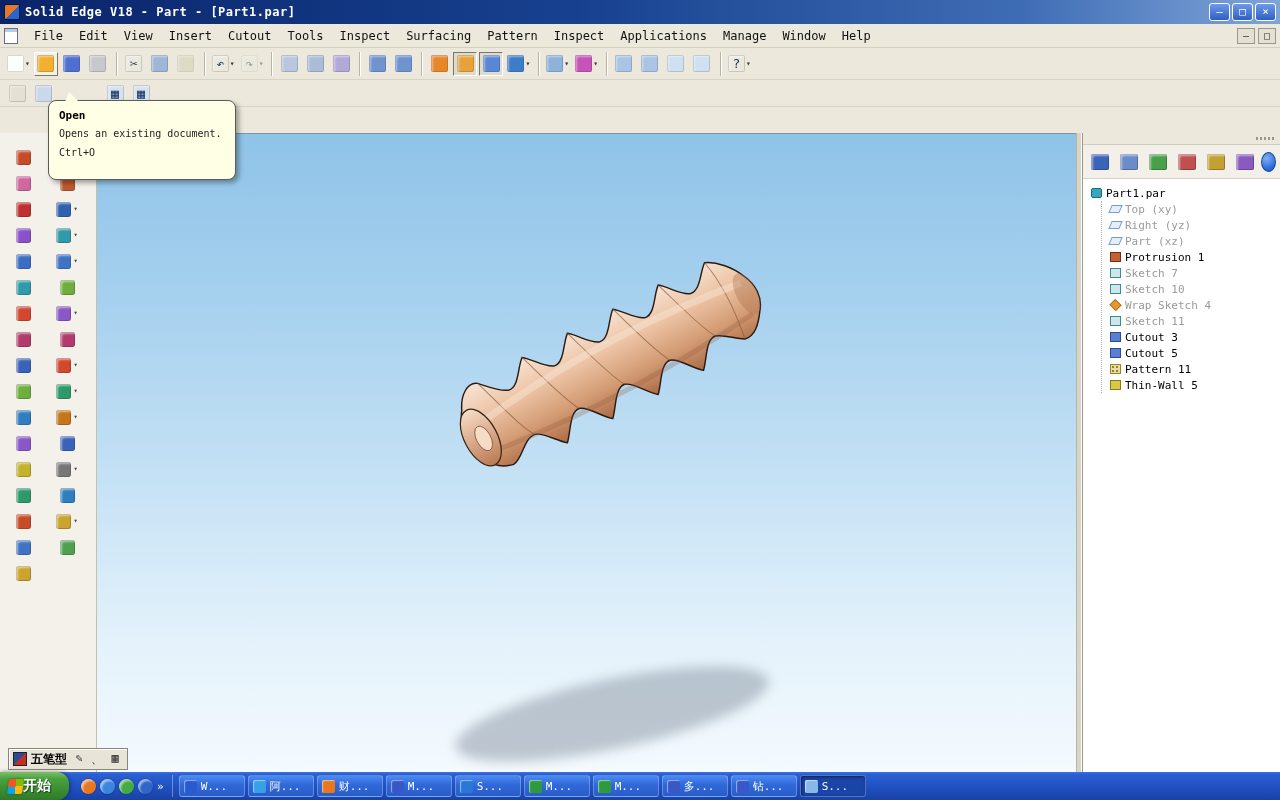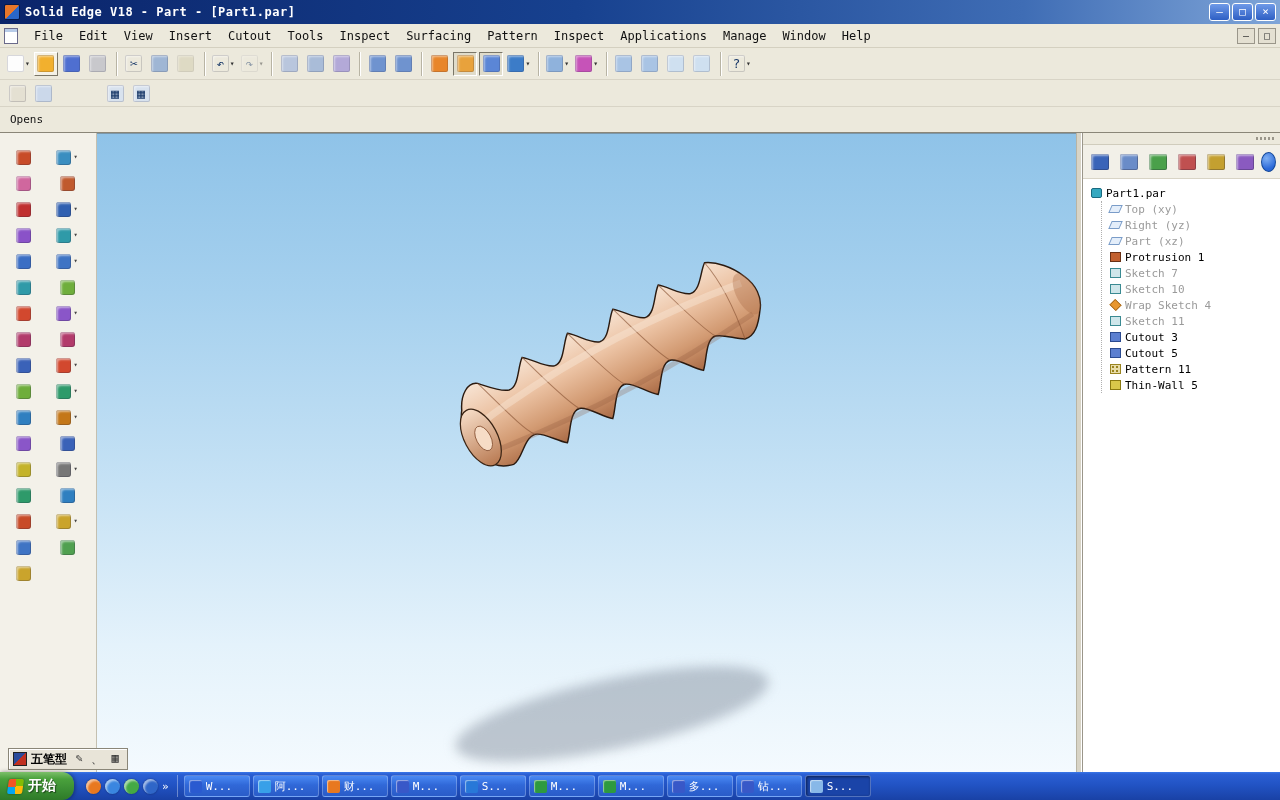--- a/index.html
+++ b/index.html
@@ -125,21 +125,21 @@
   .ime-label { font-weight:bold; font-size:12px; color:#000; }
   .ime-gl { font-size:12px; color:#333; width:16px; text-align:center; border:1px solid transparent; }
 
   
   #taskbar { position:absolute; left:0; top:772px; width:1280px; height:28px;
     background:linear-gradient(180deg,#3a77e8 0%,#2a5fd4 8%,#2152c2 50%,#1941a5 100%);
     display:flex; align-items:center; z-index:50; }
   #startbtn { height:28px; padding:0 18px 0 8px; border:none; cursor:default;
     background:linear-gradient(180deg,#7cbf6a 0%,#4aa13c 25%,#3c8f34 60%,#2e7a28 100%);
     border-radius:0 12px 12px 0; box-shadow:1px 0 4px rgba(0,0,0,.4);
-    color:#fff; font-weight:bold; font-size:14px; font-family:inherit; display:flex; align-items:center; gap:5px;
+    color:#fff; font-weight:bold; font-size:14px; font-family:inherit; display:flex; align-items:center; 
     text-shadow:1px 1px 1px rgba(0,0,0,.5); }
   .winflag { width:15px; height:15px; border-radius:2px;
     background:conic-gradient(#81bc06 0 25%, #ffba08 0 50%, #05a6f0 0 75%, #f35325 0);
     transform:skewX(-8deg); box-shadow:0 0 2px rgba(0,0,0,.5); }
   .qlaunch { display:flex; align-items:center; gap:4px; padding:0 8px;
     border-right:1px solid rgba(255,255,255,.35); height:22px; margin-left:4px; }
   .qlico { width:15px; height:15px; border-radius:50%; box-shadow:inset 2px 2px 2px rgba(255,255,255,.55), 0 0 2px rgba(0,0,0,.4); cursor:default; }
   .qmore { color:#fff; font-size:11px; cursor:default; }
   .tasks { display:flex; align-items:center; gap:3px; margin-left:6px; flex:none; }
   .taskbtn { width:66px; height:22px; border:1px solid rgba(255,255,255,.25); border-radius:3px;
@@ -351,23 +351,20 @@
       <div class="tbbtn">
         <span class="tbico" style="background: rgb(216, 226, 238);">▦</span>
 
       </div>
       <div class="tbbtn">
         <span class="tbico" style="background: rgb(216, 226, 238);">▦</span>
 
       </div>
     </div>
 
-  <div class="promptbar">
-    <span>Opens</span>
-  </div>
 
   <div id="main">
 
     <div id="left-panel">
       <div id="lp-a" class="lp-col">
 
       <div class="lpbtn">
             <span class="lpico" style="background: rgb(200, 75, 40);"></span>
 
           </div>
@@ -620,20 +617,25 @@
             </div>
             <div class="trow">
               <span class="tic ic-thinwall"></span>
               <span class="tlabel">Thin-Wall 5</span>
             </div>
           </div>
       </div>
     </div>
   </div>
 
+  <div id="tooltip">
+    <div class="tt-title">Open</div>
+    <div class="tt-desc">Opens an existing document.</div>
+    <div class="tt-key">Ctrl+O</div>
+  </div>
 
   <div id="imebar">
     <span class="ime-logo"></span>
     <span class="ime-label">五笔型</span>
     <span style="display:flex;gap:2px;">
 
     <span class="ime-gl">✎</span>
         <span class="ime-gl">、</span>
         <span class="ime-gl">▦</span>
       </span>

